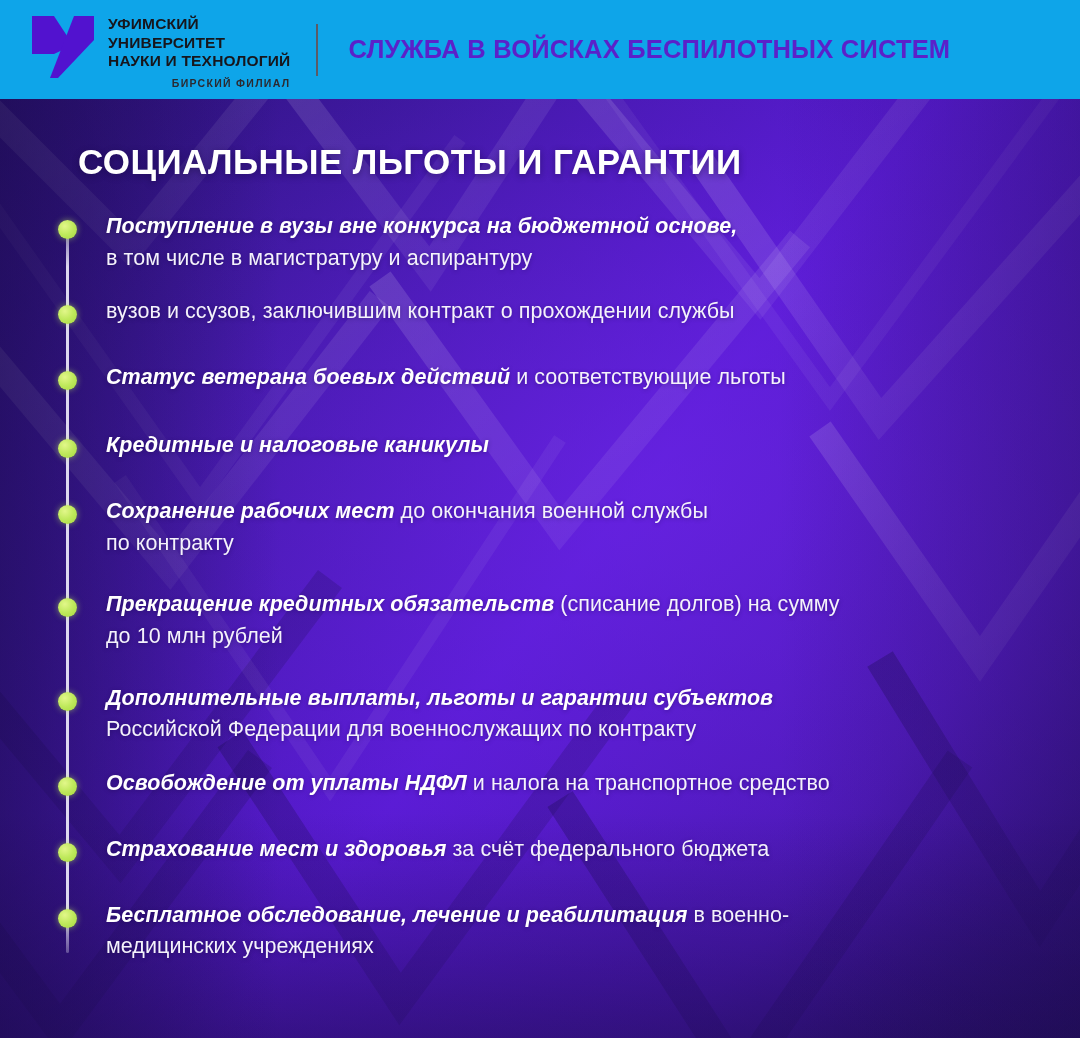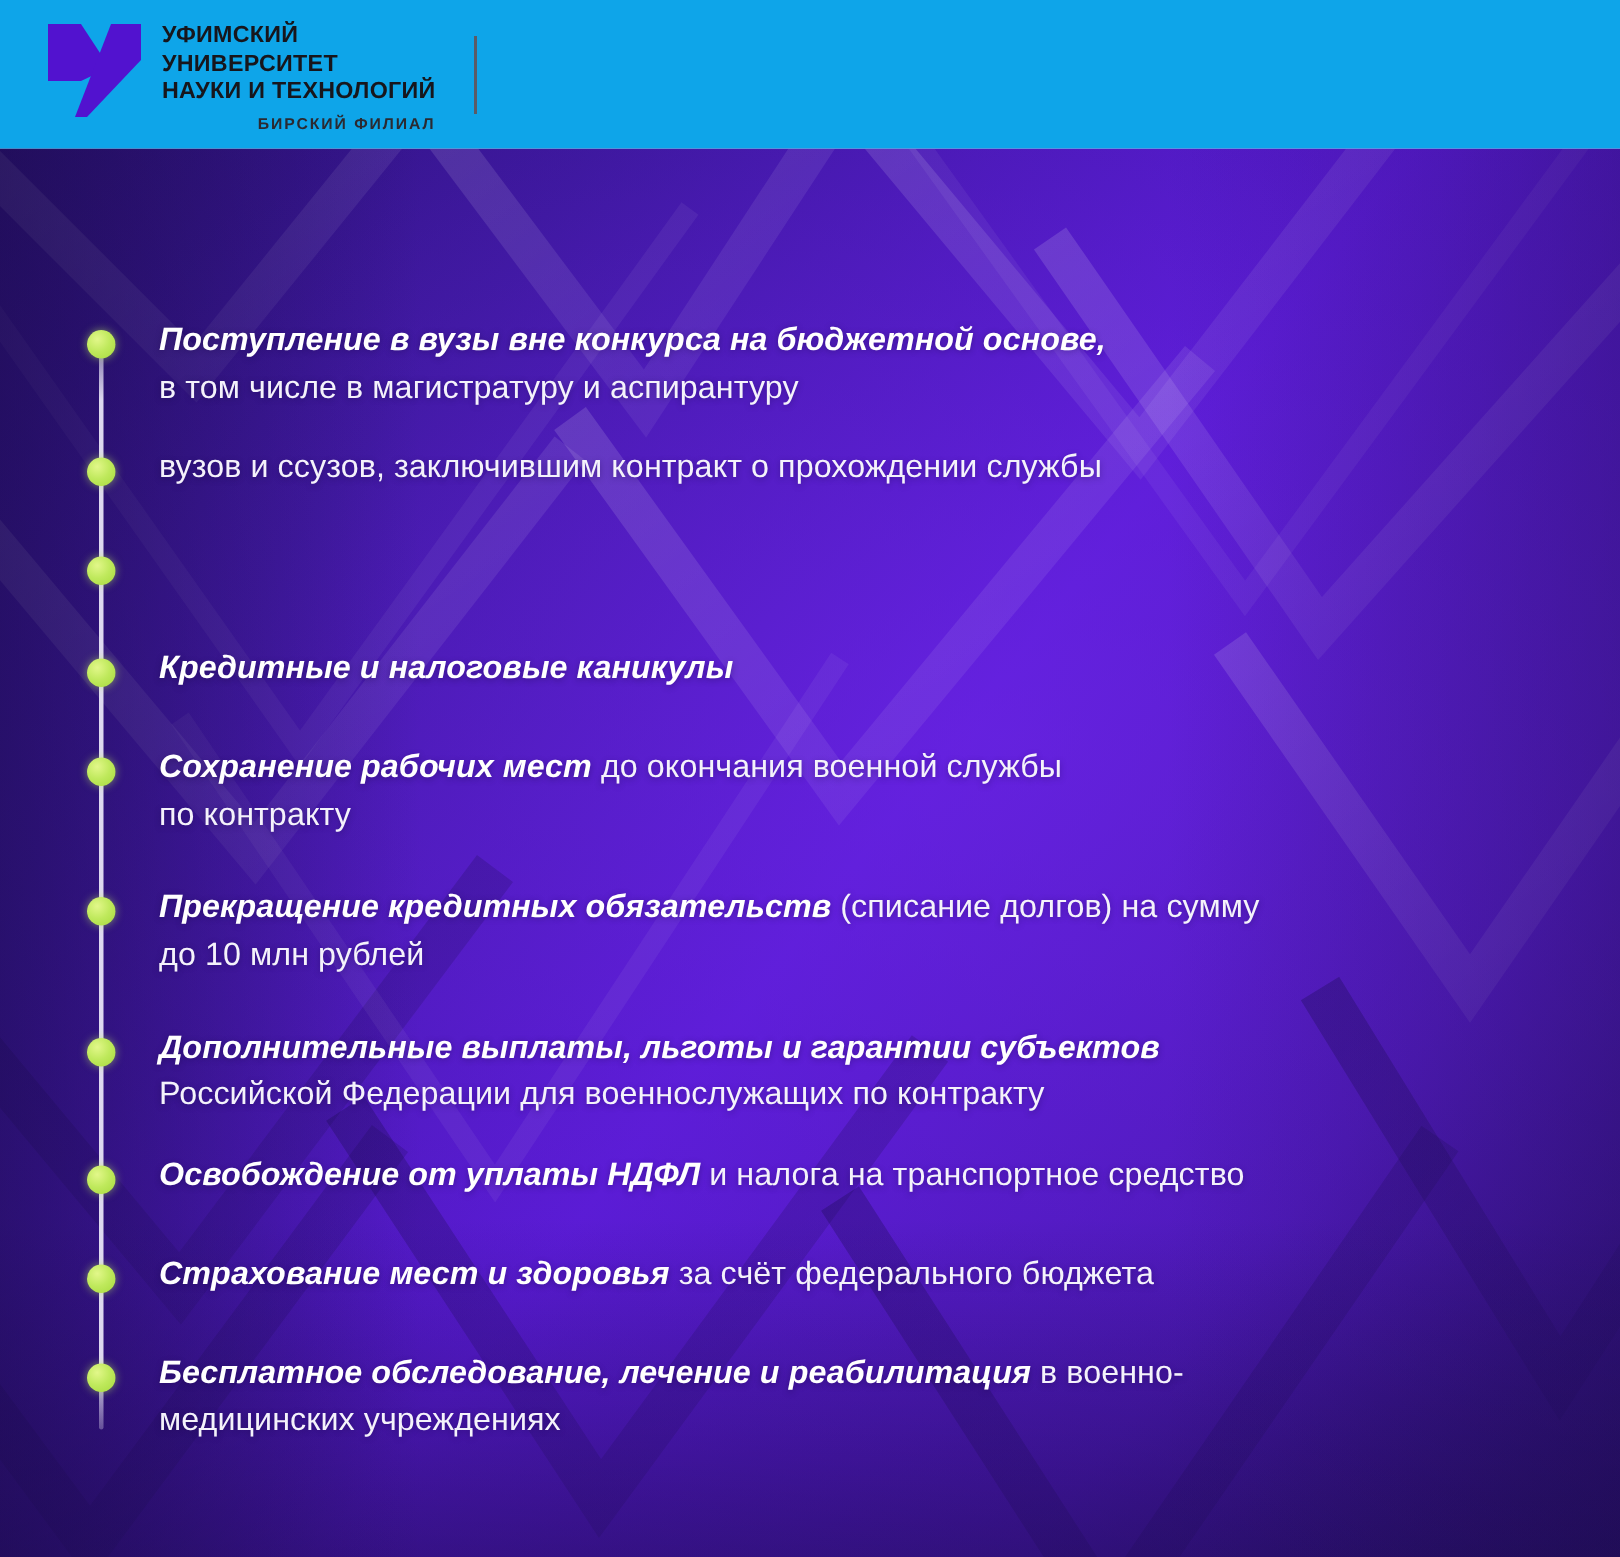--- a/index.html
+++ b/index.html
@@ -187,20 +187,21 @@
       <div class="logo-text">
         <div class="logo-line">УФИМСКИЙ</div>
         <div class="logo-line">УНИВЕРСИТЕТ</div>
         <div class="logo-line">НАУКИ И ТЕХНОЛОГИЙ</div>
         <div class="logo-sub">БИРСКИЙ ФИЛИАЛ</div>
       </div>
     </div>
 
     <div class="header-divider"></div>
 
+    <div class="header-title">СЛУЖБА В ВОЙСКАХ БЕСПИЛОТНЫХ СИСТЕМ</div>
   </div>
 
   <div class="canvas">
 
     <svg class="bg-svg" viewBox="0 0 1080 939" preserveAspectRatio="none">
       <defs>
         <linearGradient id="strokeLight" x1="0" y1="0" x2="1" y2="1">
           <stop offset="0%" stop-color="#ffffff" stop-opacity="0.14"></stop>
           <stop offset="100%" stop-color="#ffffff" stop-opacity="0.04"></stop>
         </linearGradient>
@@ -231,35 +232,37 @@
       <g fill="none" stroke="#ffffff" stroke-opacity="0.055" stroke-width="14">
         <path d="M-40 60 L200 400 L460 40"></path>
         <path d="M600 -20 L830 300 L1080 -40"></path>
         <path d="M120 380 L330 690 L560 340"></path>
       </g>
     </svg>
 
     <div class="vignette"></div>
 
     <div class="content">
+      <div class="page-title">СОЦИАЛЬНЫЕ ЛЬГОТЫ И ГАРАНТИИ</div>
 
       <div class="timeline">
         <div class="rail"></div>
         <div id="items">
             <div class="item" style="margin-top: 0px;">
               <div class="dot"></div>
               <div class="line"><b>Поступление в вузы вне конкурса на бюджетной основе,</b><span></span></div>
               <div class="line">в том числе в магистратуру и аспирантуру</div>
             </div>
             <div class="item" style="margin-top: 22px;">
               <div class="dot"></div>
               <div class="line">вузов и ссузов, заключившим контракт о прохождении службы</div>
             </div>
             <div class="item" style="margin-top: 22px;">
               <div class="dot"></div>
+              <div class="line"><b>Статус ветерана боевых действий</b><span> и соответствующие льготы</span></div>
             </div>
             <div class="item" style="margin-top: 24px;">
               <div class="dot"></div>
               <div class="line"><b>Кредитные и налоговые каникулы</b><span></span></div>
             </div>
             <div class="item" style="margin-top: 22px;">
               <div class="dot"></div>
               <div class="line"><b>Сохранение рабочих мест</b><span> до окончания военной службы</span></div>
               <div class="line">по контракту</div>
             </div>

